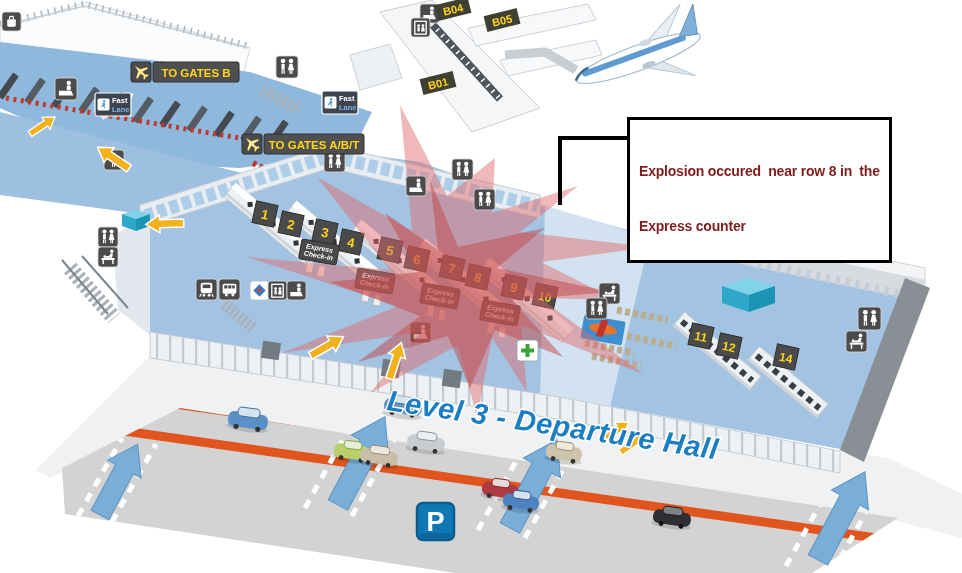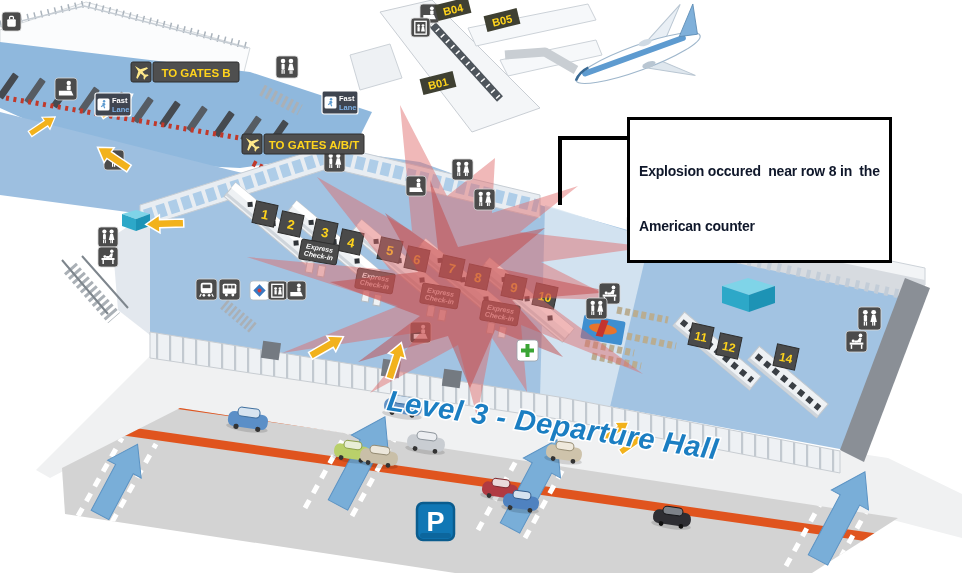--- a/index.html
+++ b/index.html
@@ -1,20 +1,20 @@
 <!DOCTYPE html>
 <html><head>
 <meta charset="utf-8">
 <style>
   html,body{margin:0;padding:0;background:#fff;}
   #stage{position:relative;width:962px;height:573px;overflow:hidden;background:#fff;
          font-family:"Liberation Sans",sans-serif;}
   #stage svg{position:absolute;left:0;top:0;}
   .annotation{position:absolute;left:627px;top:117px;border:3px solid #000;background:#fff;
-    padding:5px 9px 6px 9px;font-weight:bold;font-size:14px;line-height:1.32;color:#0f172a;
+    padding:5px 9px 6px 9px;font-weight:bold;font-size:14px;line-height:1.32;color:#7f1d1d;
     letter-spacing:-0.2px;white-space:pre;font-family:"Liberation Sans",sans-serif;}
   text{font-family:"Liberation Sans",sans-serif;}
 </style>
 </head>
 <body>
 
 <div id="stage">
 <svg width="962" height="573" viewBox="0 0 962 573">
   <defs>
     <pattern id="mullions" width="13" height="40" patternUnits="userSpaceOnUse">
@@ -645,15 +645,15 @@
 
   <g transform="translate(417,503)">
     <rect x="0" y="0" width="37" height="37" rx="6" fill="#1077b5" stroke="#0a5c8e" stroke-width="2.5"></rect>
     <rect x="3" y="30" width="31" height="5" rx="2.5" fill="#0a5c8e" opacity="0.6"></rect>
     <text x="18.5" y="28" text-anchor="middle" font-size="27" font-weight="bold" fill="#fff">P</text>
   </g>
 </svg>
 
 <div class="annotation">
   <div>Explosion occured  near row 8 in  the</div>
-  <div>American counter</div>
+  <div>Express counter</div>
 </div>
 </div>
 
 </body></html>

